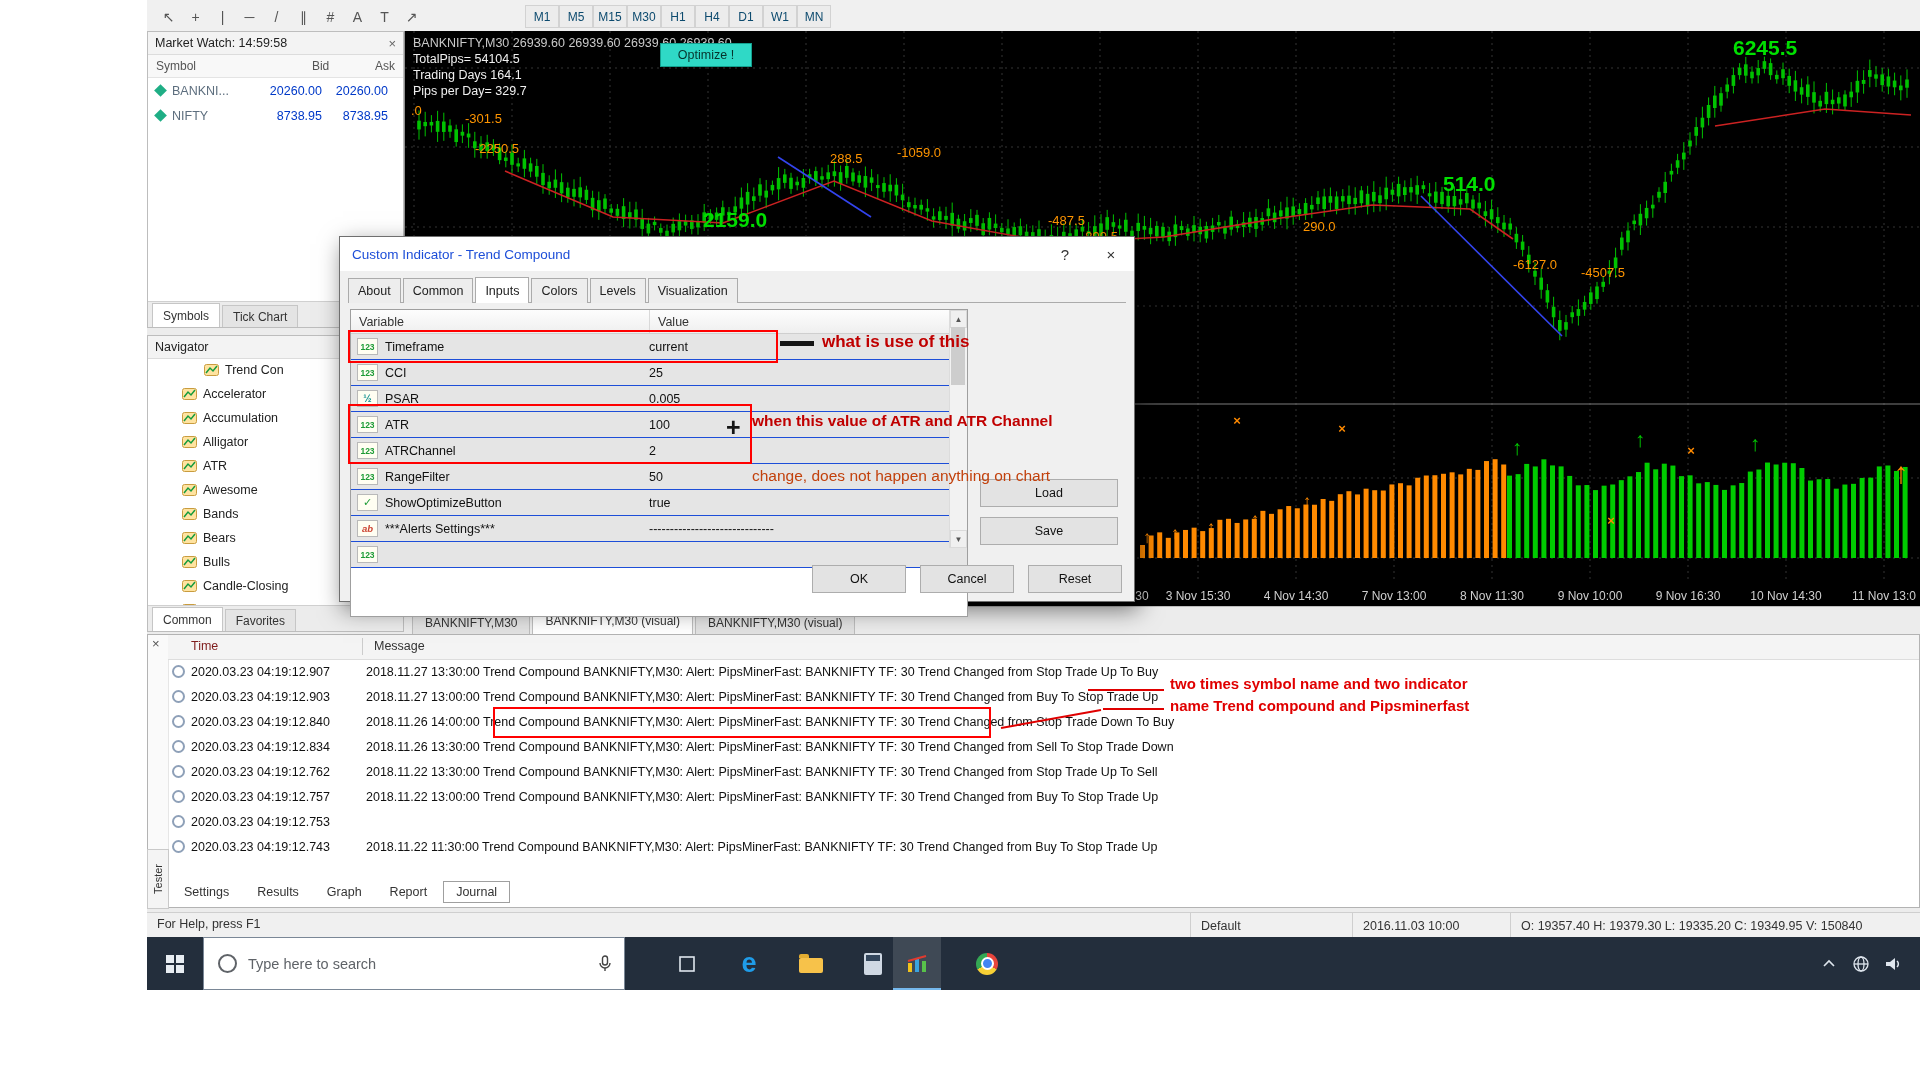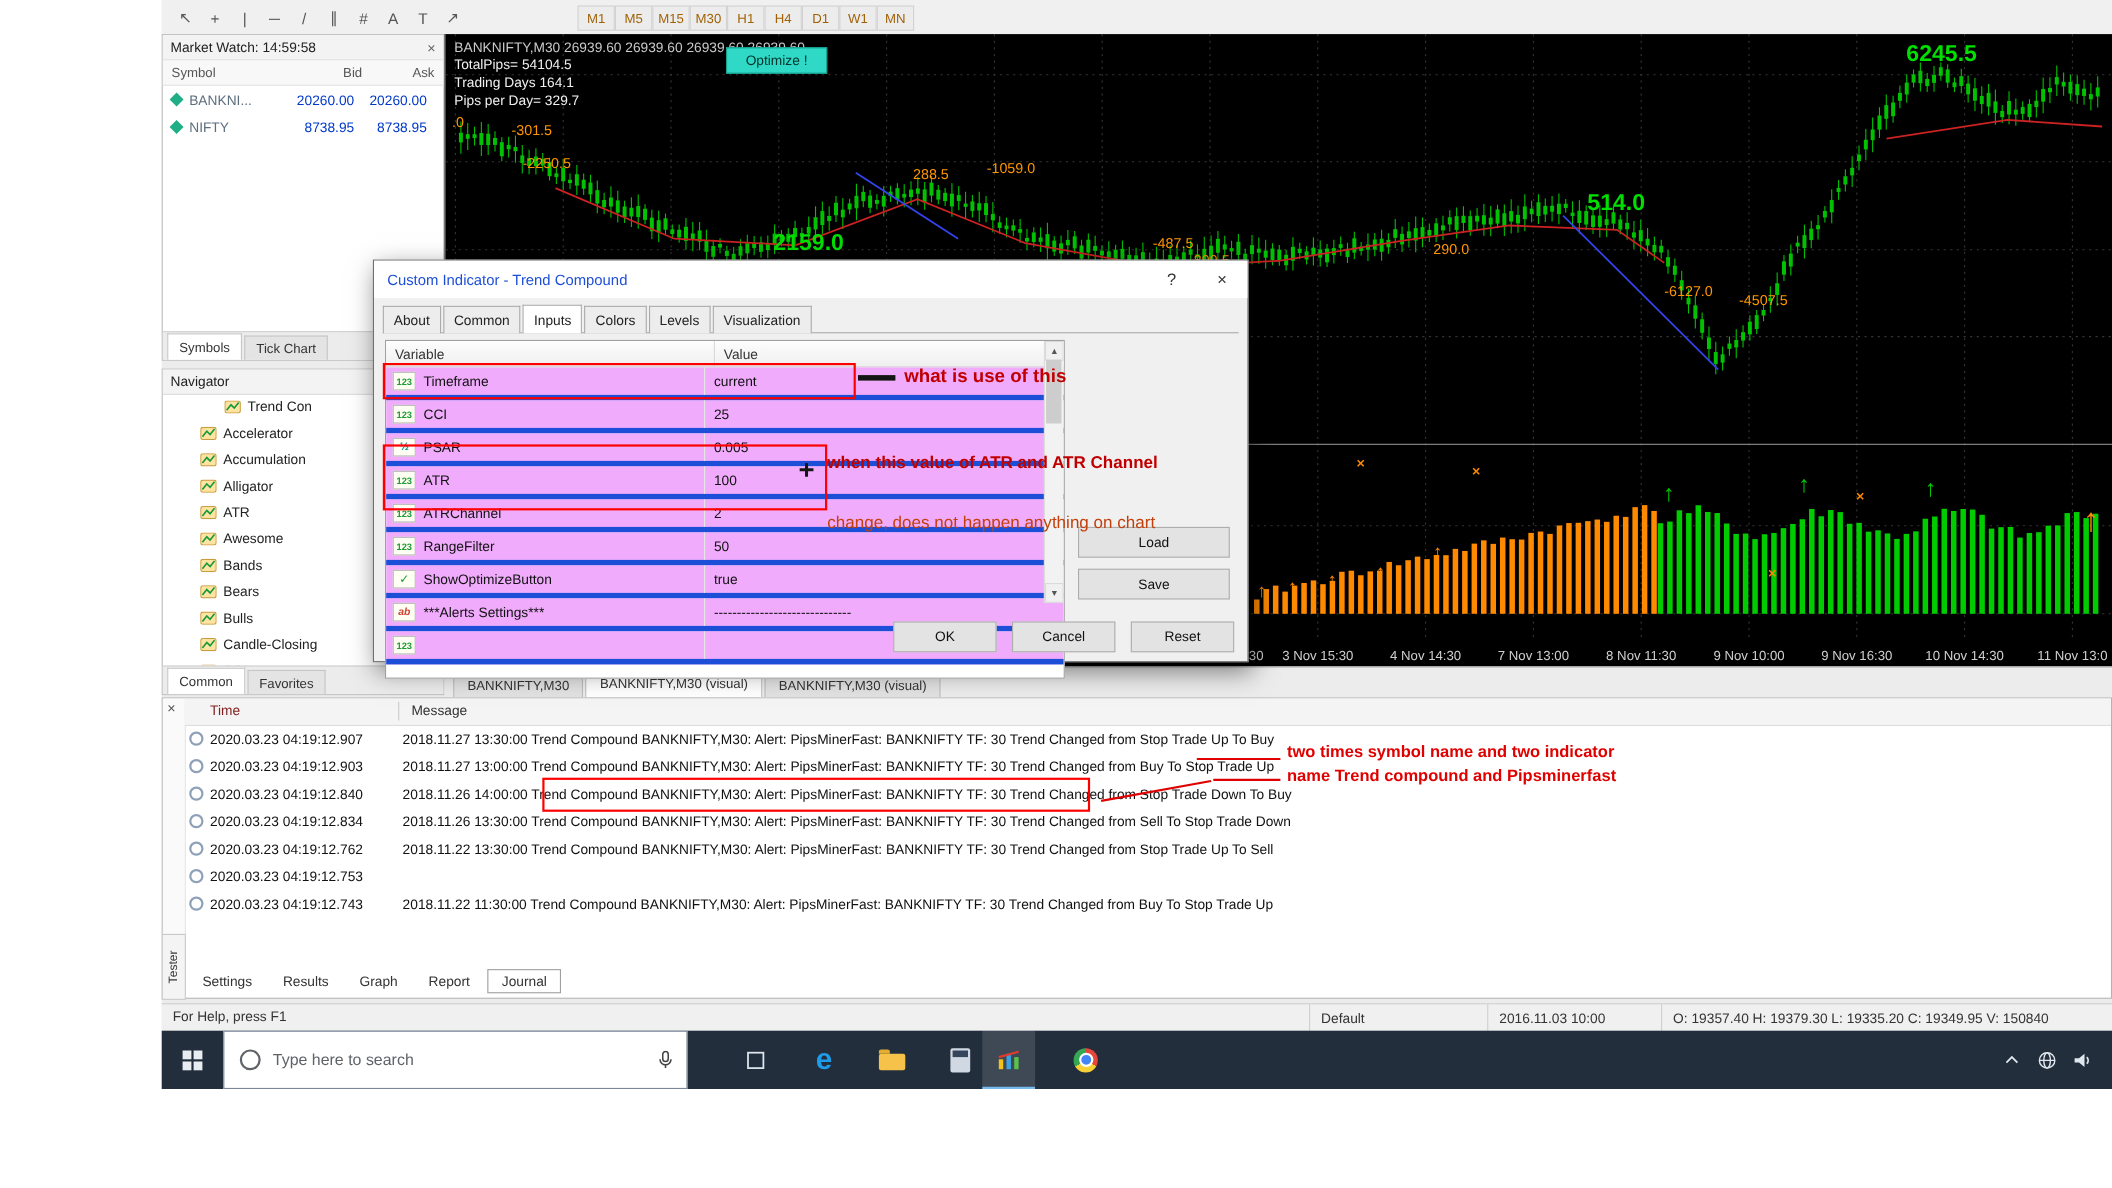--- a/index.html
+++ b/index.html
@@ -8,21 +8,21 @@
   svg text{font-family:"Liberation Sans","DejaVu Sans",sans-serif;}
 
   
   #appbg{position:absolute;left:147px;top:0;width:1773px;height:937px;background:#ececec;}
 
   
   #toolbar{position:absolute;left:147px;top:0;width:1773px;height:31px;background:#f0f0f0;border-bottom:1px solid #d4d4d4;}
   .toolbtn{position:absolute;top:3px;width:25px;height:25px;color:#555;font-size:14px;
            display:flex;align-items:center;justify-content:center;border:1px solid transparent;}
   .tfbtn{position:absolute;top:5px;width:32px;height:21px;border:1px solid #d2d2d2;background:#ececec;
-         color:#a16207;font-size:12px;display:flex;align-items:center;justify-content:center;}
+         color:#0c4a6e;font-size:12px;display:flex;align-items:center;justify-content:center;}
 
   
   .cap{height:22px;background:#f3f3f3;border-bottom:1px solid #dcdcdc;display:flex;align-items:center;
        padding:0 7px;font-size:12.5px;color:#222;}
   .capx{margin-left:auto;color:#666;font-size:13px;cursor:pointer;}
 
   #market-watch{position:absolute;left:147px;top:31px;width:257px;height:297px;background:#fff;
                 border:1px solid #bdbdbd;box-sizing:border-box;}
   #mw-head{display:flex;height:22px;background:#f8f8f8;border-bottom:1px solid #e4e4e4;font-size:12px;color:#555;align-items:center;}
   #mw-head .c1{width:108px;padding-left:8px;}
@@ -124,21 +124,21 @@
   #dlg-tabs{position:absolute;left:8px;top:40px;right:8px;height:25px;display:flex;border-bottom:1px solid #ababab;}
   .dlg-tab{padding:0 9px;height:24px;display:flex;align-items:center;font-size:12.5px;background:#ededed;
            border:1px solid #ababab;border-bottom:none;margin-right:2px;position:relative;top:1px;color:#222;}
   .dlg-tab.active{background:#fff;height:25px;top:0;}
   #dlg-table{position:absolute;left:10px;top:72px;width:618px;height:308px;background:#fff;
              border:1px solid #9f9f9f;overflow:hidden;box-sizing:border-box;}
   #dlg-thead{display:flex;height:23px;background:linear-gradient(#fdfdfd,#efefef);border-bottom:1px solid #cfcfcf;
              font-size:12.5px;color:#333;}
   #th-var{width:290px;padding-left:8px;display:flex;align-items:center;border-right:1px solid #d9d9d9;}
   #th-val{flex:1;padding-left:8px;display:flex;align-items:center;}
-  .vrow{display:flex;height:25px;border-bottom:5px solid #1d4ed8;font-size:12.5px;color:#111;background:#f0abfc;}
+  .vrow{display:flex;height:25px;border-bottom:1px solid #1d4ed8;font-size:12.5px;color:#111;background:#e5e5e5;}
   .vname{width:290px;display:flex;align-items:center;padding-left:6px;border-right:1px solid #e5e5e5;box-sizing:border-box;}
   .vicon{width:19px;height:15px;border:1px solid #b9b9b9;background:#fffef2;font-size:8.5px;font-weight:bold;
          display:flex;align-items:center;justify-content:center;margin-right:7px;flex:none;}
   .vicon-123{color:#1d9b35;}
   .vicon-half{color:#0e8f8f;font-size:10px;}
   .vicon-check{color:#1d9b35;font-size:11px;}
   .vicon-ab{color:#cc4433;font-size:9.5px;font-style:italic;}
   .vval{flex:1;display:flex;align-items:center;padding-left:8px;}
   #dlg-scroll{position:absolute;right:0;top:0;width:17px;height:238px;background:#f2f2f2;border-left:1px solid #dcdcdc;}
   .sarrow{height:16px;display:flex;align-items:center;justify-content:center;font-size:8px;color:#555;background:#f0f0f0;border:1px solid #dadada;}
@@ -1028,20 +1028,25 @@
           <span class="jtime">2020.03.23 04:19:12.834</span>
           <span class="jmsg">2018.11.26 13:30:00 Trend Compound BANKNIFTY,M30: Alert: PipsMinerFast: BANKNIFTY TF: 30 Trend Changed from Sell To Stop Trade Down</span>
         </div>
         <div class="jrow">
           <span class="jicon"></span>
           <span class="jtime">2020.03.23 04:19:12.762</span>
           <span class="jmsg">2018.11.22 13:30:00 Trend Compound BANKNIFTY,M30: Alert: PipsMinerFast: BANKNIFTY TF: 30 Trend Changed from Stop Trade Up To Sell</span>
         </div>
         <div class="jrow">
           <span class="jicon"></span>
+          <span class="jtime">2020.03.23 04:19:12.757</span>
+          <span class="jmsg">2018.11.22 13:00:00 Trend Compound BANKNIFTY,M30: Alert: PipsMinerFast: BANKNIFTY TF: 30 Trend Changed from Buy To Stop Trade Up</span>
+        </div>
+        <div class="jrow">
+          <span class="jicon"></span>
           <span class="jtime">2020.03.23 04:19:12.753</span>
         </div>
         <div class="jrow">
           <span class="jicon"></span>
           <span class="jtime">2020.03.23 04:19:12.743</span>
           <span class="jmsg">2018.11.22 11:30:00 Trend Compound BANKNIFTY,M30: Alert: PipsMinerFast: BANKNIFTY TF: 30 Trend Changed from Buy To Stop Trade Up</span>
         </div>
       </div>
     <div id="journal-tabs">
         <div class="ttab">Settings</div>

